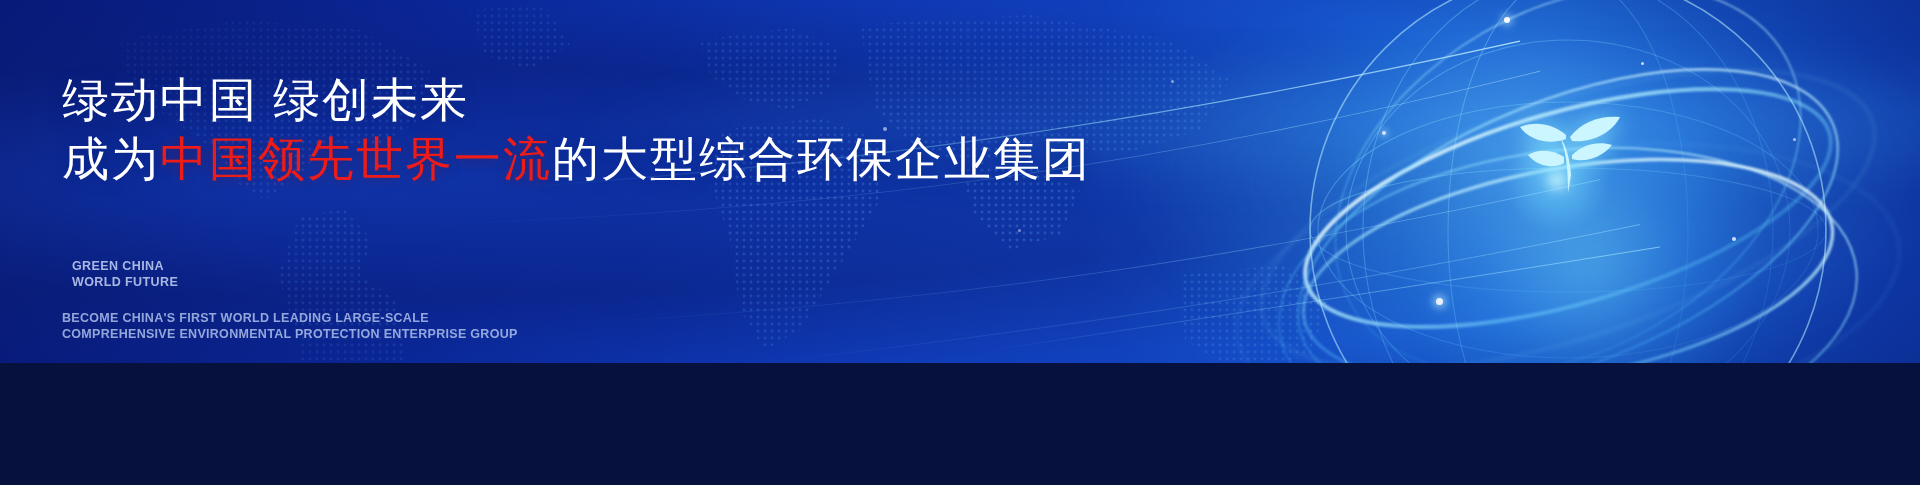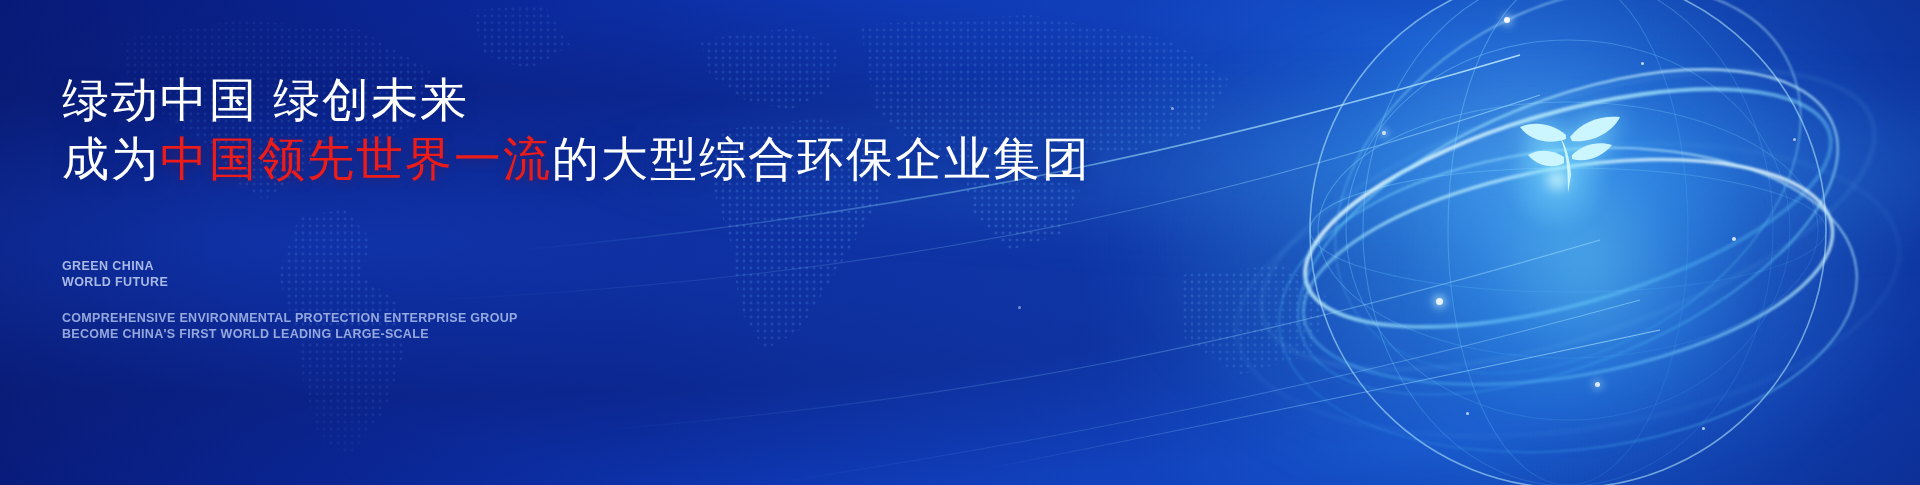--- a/index.html
+++ b/index.html
@@ -3,21 +3,21 @@
 <meta charset="utf-8">
 <style>
   html, body {
     margin: 0;
     padding: 0;
     background: #06113d;
   }
   #banner {
     position: relative;
     width: 1920px;
-    height: 485px;
+    height: 363px;
     overflow: hidden;
     font-family: "Liberation Sans", "DejaVu Sans", sans-serif;
     background:
       radial-gradient(circle at 78% 45%, rgba(30,120,230,0.55) 0%, rgba(18,70,190,0.25) 28%, rgba(10,35,140,0.0) 58%),
       radial-gradient(ellipse at 18% 50%, rgba(16,52,168,0.85) 0%, rgba(10,30,120,0.6) 45%, rgba(6,20,90,0.1) 75%),
       linear-gradient(105deg, #0a1f8f 0%, #0b2ba6 22%, #0f3bbd 45%, #1346c9 62%, #1550cf 78%, #0f3bb5 100%);
   }
 
   
   .mapdots {
@@ -77,21 +77,21 @@
     text-shadow: 0 2px 14px rgba(0,30,120,0.55);
   }
   .headline-2 .hl {
     color: #ee1c18;
     text-shadow: 0 2px 12px rgba(120,0,0,0.35);
     margin-top: 6px;
   }
 
   .en-block-1 {
     position: absolute;
-    left: 62px;
+    left: 72px;
     top: 258px;
     z-index: 6;
     font-size: 12.5px;
     font-weight: bold;
     line-height: 1.30;
     letter-spacing: 0.4px;
     color: rgba(190,205,240,0.88);
   }
   .en-block-2 {
     position: absolute;
@@ -316,17 +316,17 @@
     <div class="headline-1">绿动中国 绿创未来</div>
     <div class="headline-2"><span>成为</span><span class="hl">中国领先世界一流</span><span>的大型综合环保企业集团</span></div>
   </div>
 
   <div class="en-block-1">
     <div>GREEN CHINA</div>
     <div>WORLD FUTURE</div>
   </div>
 
   <div class="en-block-2">
+    <div>BECOME CHINA'S FIRST WORLD LEADING LARGE-SCALE</div>
     <div>COMPREHENSIVE ENVIRONMENTAL PROTECTION ENTERPRISE GROUP</div>
-    <div>BECOME CHINA'S FIRST WORLD LEADING LARGE-SCALE</div>
   </div>
 
 </div>
 
 </body></html>

